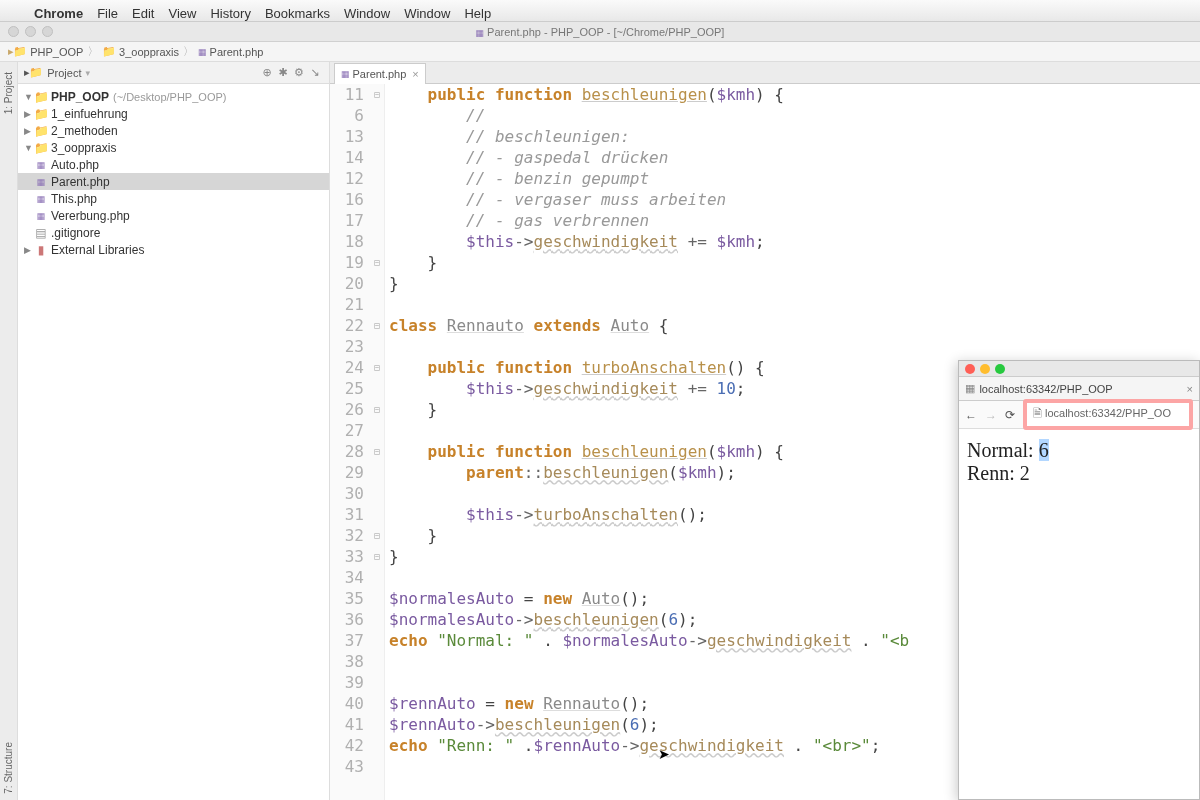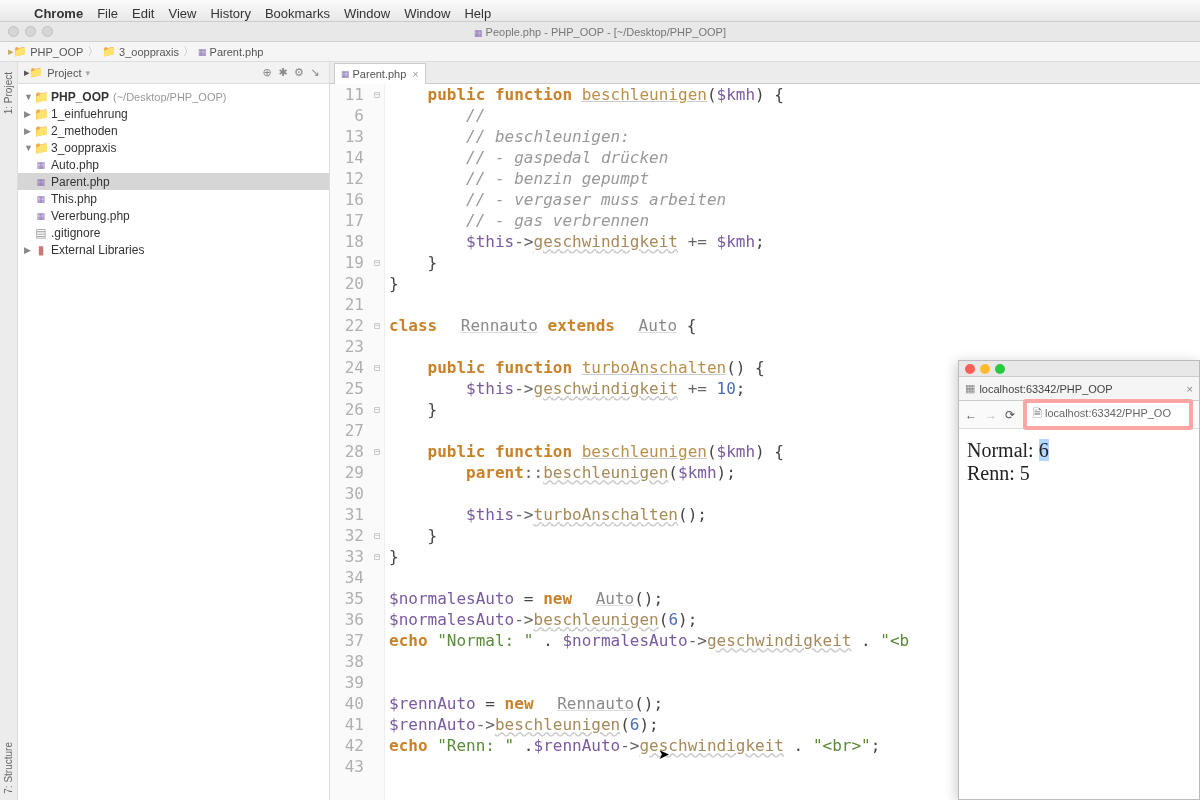--- a/index.html
+++ b/index.html
@@ -54,21 +54,21 @@
 .code-wrap { flex: 1; display: flex; background: #fff; font-family: Menlo, Consolas, monospace; font-size: 16px; line-height: 21px; overflow: hidden; }
 .gutters { display: flex; border-right: 1px solid #eee; }
 .linenums { width: 40px; text-align: right; padding-right: 6px; color: #b0b0b0; background: #fafafa; }
 .foldcol { width: 14px; background: #fafafa; color: #bbb; font-size: 10px; text-align: center; }
 .code { flex: 1; padding-left: 4px; white-space: pre; color: #444; }
 
 
 .kw { color: #c7822a; font-weight: 600; }
 .fn { color: #b8904a; text-decoration: underline; text-decoration-color: #ccc; }
 .var { color: #7a5aa0; }
-.cls { color: #8a8a8a; text-decoration: underline; text-decoration-color: #ddd; margin-left: 14px; }
+.cls { color: #8a8a8a; text-decoration: underline; text-decoration-color: #ddd; }
 .cm { color: #999; font-style: italic; }
 .str { color: #5a8a3a; }
 .num { color: #4a6db3; }
 .op { color: #666; }
 .call { color: #a68a5a; text-decoration: underline wavy #ccc; }
 
 
 .browser { position: absolute; top: 360px; left: 958px; width: 242px; height: 440px; background: #fff; border: 1px solid #bbb; box-shadow: -2px 2px 12px rgba(0,0,0,.2); font-family: "Times New Roman", serif; }
 .browser .btraffic { height: 16px; background: #e8e8e8; display: flex; align-items: center; padding: 0 6px; gap: 5px; border-bottom: 1px solid #ccc; }
 .browser .bdot { width: 10px; height: 10px; border-radius: 50%; }
@@ -96,21 +96,21 @@
   <span class="item">Window</span>
   <span class="item">Help</span>
 </div>
 
 <div class="titlebar">
   <div class="traffic">
     <div class="dot"></div>
     <div class="dot"></div>
     <div class="dot"></div>
   </div>
-  <span><span class="php-ico">▦</span><span>People.php - PHP_OOP - [~/Desktop/PHP_OOP]</span></span>
+  <span><span class="php-ico">▦</span><span>Parent.php - PHP_OOP - [~/Chrome/PHP_OOP]</span></span>
 </div>
 
 <div class="breadcrumb">
   <span class="crumb">
       <span class="folder-ico">▸📁</span>
       <span>PHP_OOP</span>
     </span>
   <span class="sep">〉</span>
   <span class="crumb">
       <span class="folder-ico">📁</span>
@@ -330,17 +330,17 @@
     <span class="bclose">×</span>
   </div>
   <div class="btool">
     <span>←</span>
     <span style="color:#bbb">→</span>
     <span>⟳</span>
     <div class="url"><span>🗎</span> <span>localhost:63342/PHP_OO</span></div>
   </div>
   <div class="bcontent">
     <div><span>Normal: </span><span class="sel">6</span></div>
-    <div>Renn: 5</div>
+    <div>Renn: 2</div>
   </div>
 </div>
 
 <span class="cursor-ptr" style="top:746px;left:658px">➤</span>
 
 </body></html>

